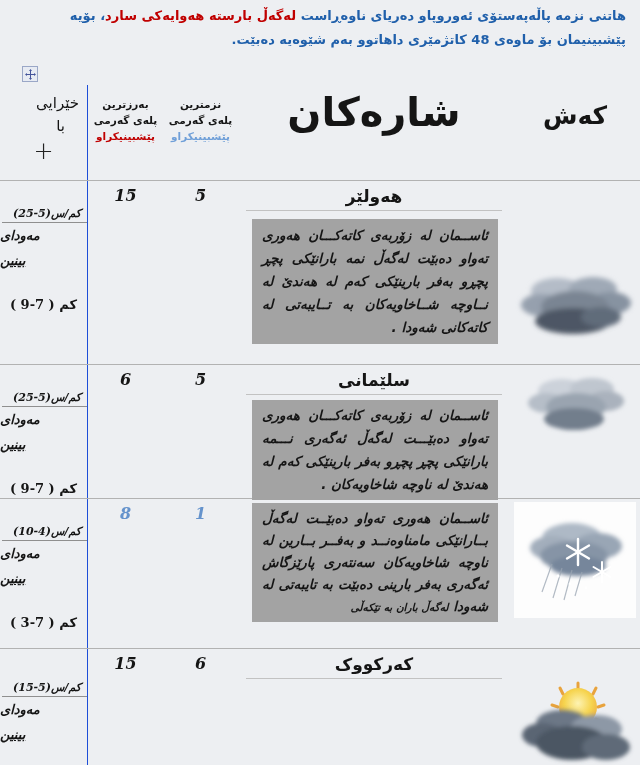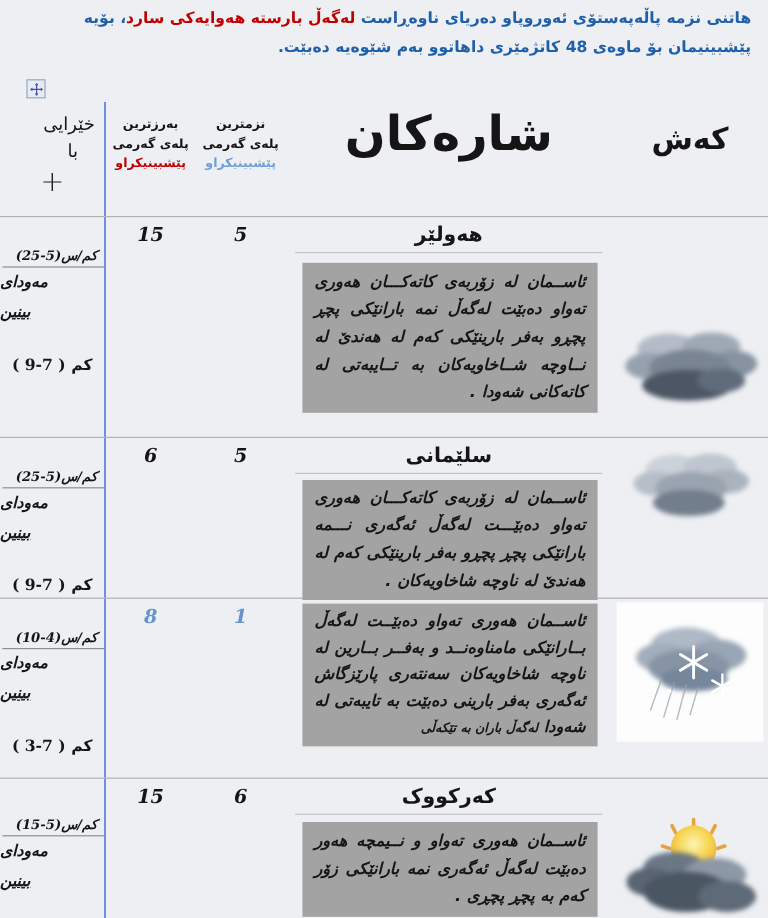--- a/index.html
+++ b/index.html
@@ -280,21 +280,20 @@
               <ellipse cx="84" cy="50" rx="26" ry="14" fill="#8d98a6"></ellipse>
               <ellipse cx="30" cy="56" rx="20" ry="12" fill="#5a6573"></ellipse>
               <ellipse cx="60" cy="64" rx="36" ry="17" fill="#4c5663"></ellipse>
               <ellipse cx="94" cy="68" rx="24" ry="13" fill="#5f6a78"></ellipse>
             </g>
           </svg>
         </div>
       </div>
       <div class="cell col-city">
         <div class="city-name">کەرکووک</div>
-        <div class="desc-box"><span>ئاســمان هەوری تەواو و نــیمچە هەور دەبێت لەگەڵ ئەگەری نمە بارانێکی زۆر کەم بە پچڕ پچڕی .</span></div>
       </div>
       <div class="cell col-low temp">6</div>
       <div class="cell col-high temp">15</div>
       <div class="cell col-wind wind-cell">
         <div class="wind-speed"><span>کم/س</span><span class="num" dir="ltr">(15-5)</span></div>
         <div class="vis-label">مەودای</div>
         <div class="vis-label vis-underline">بینین</div>
         <div class="vis-value"><span>کم</span> <span class="num" dir="ltr">( 10 )</span></div>
       </div>
     </div>

